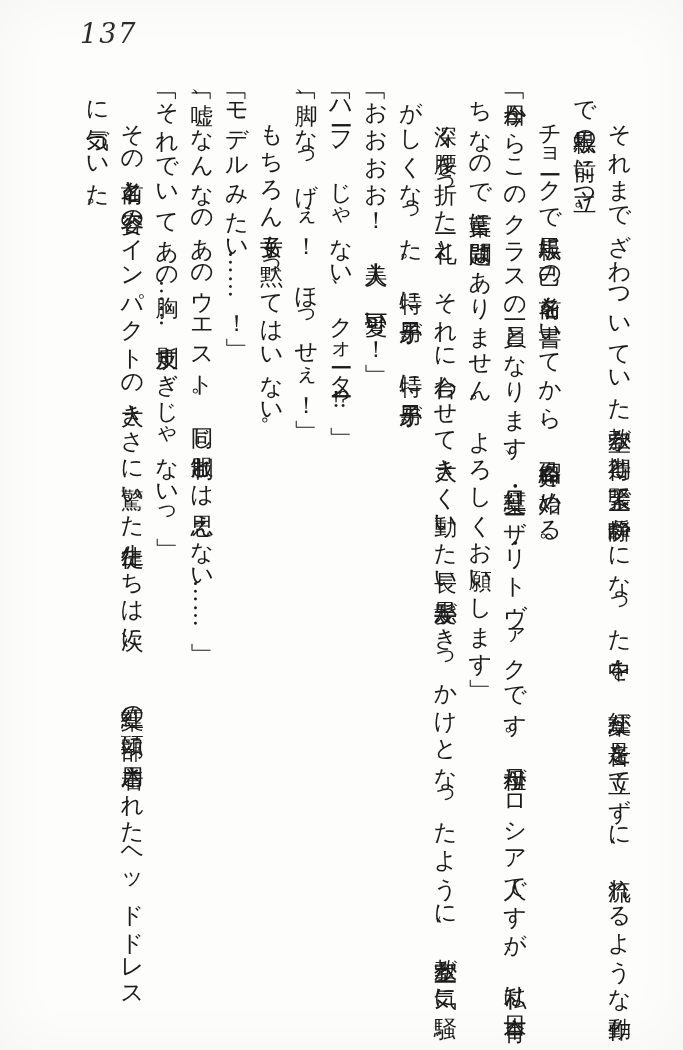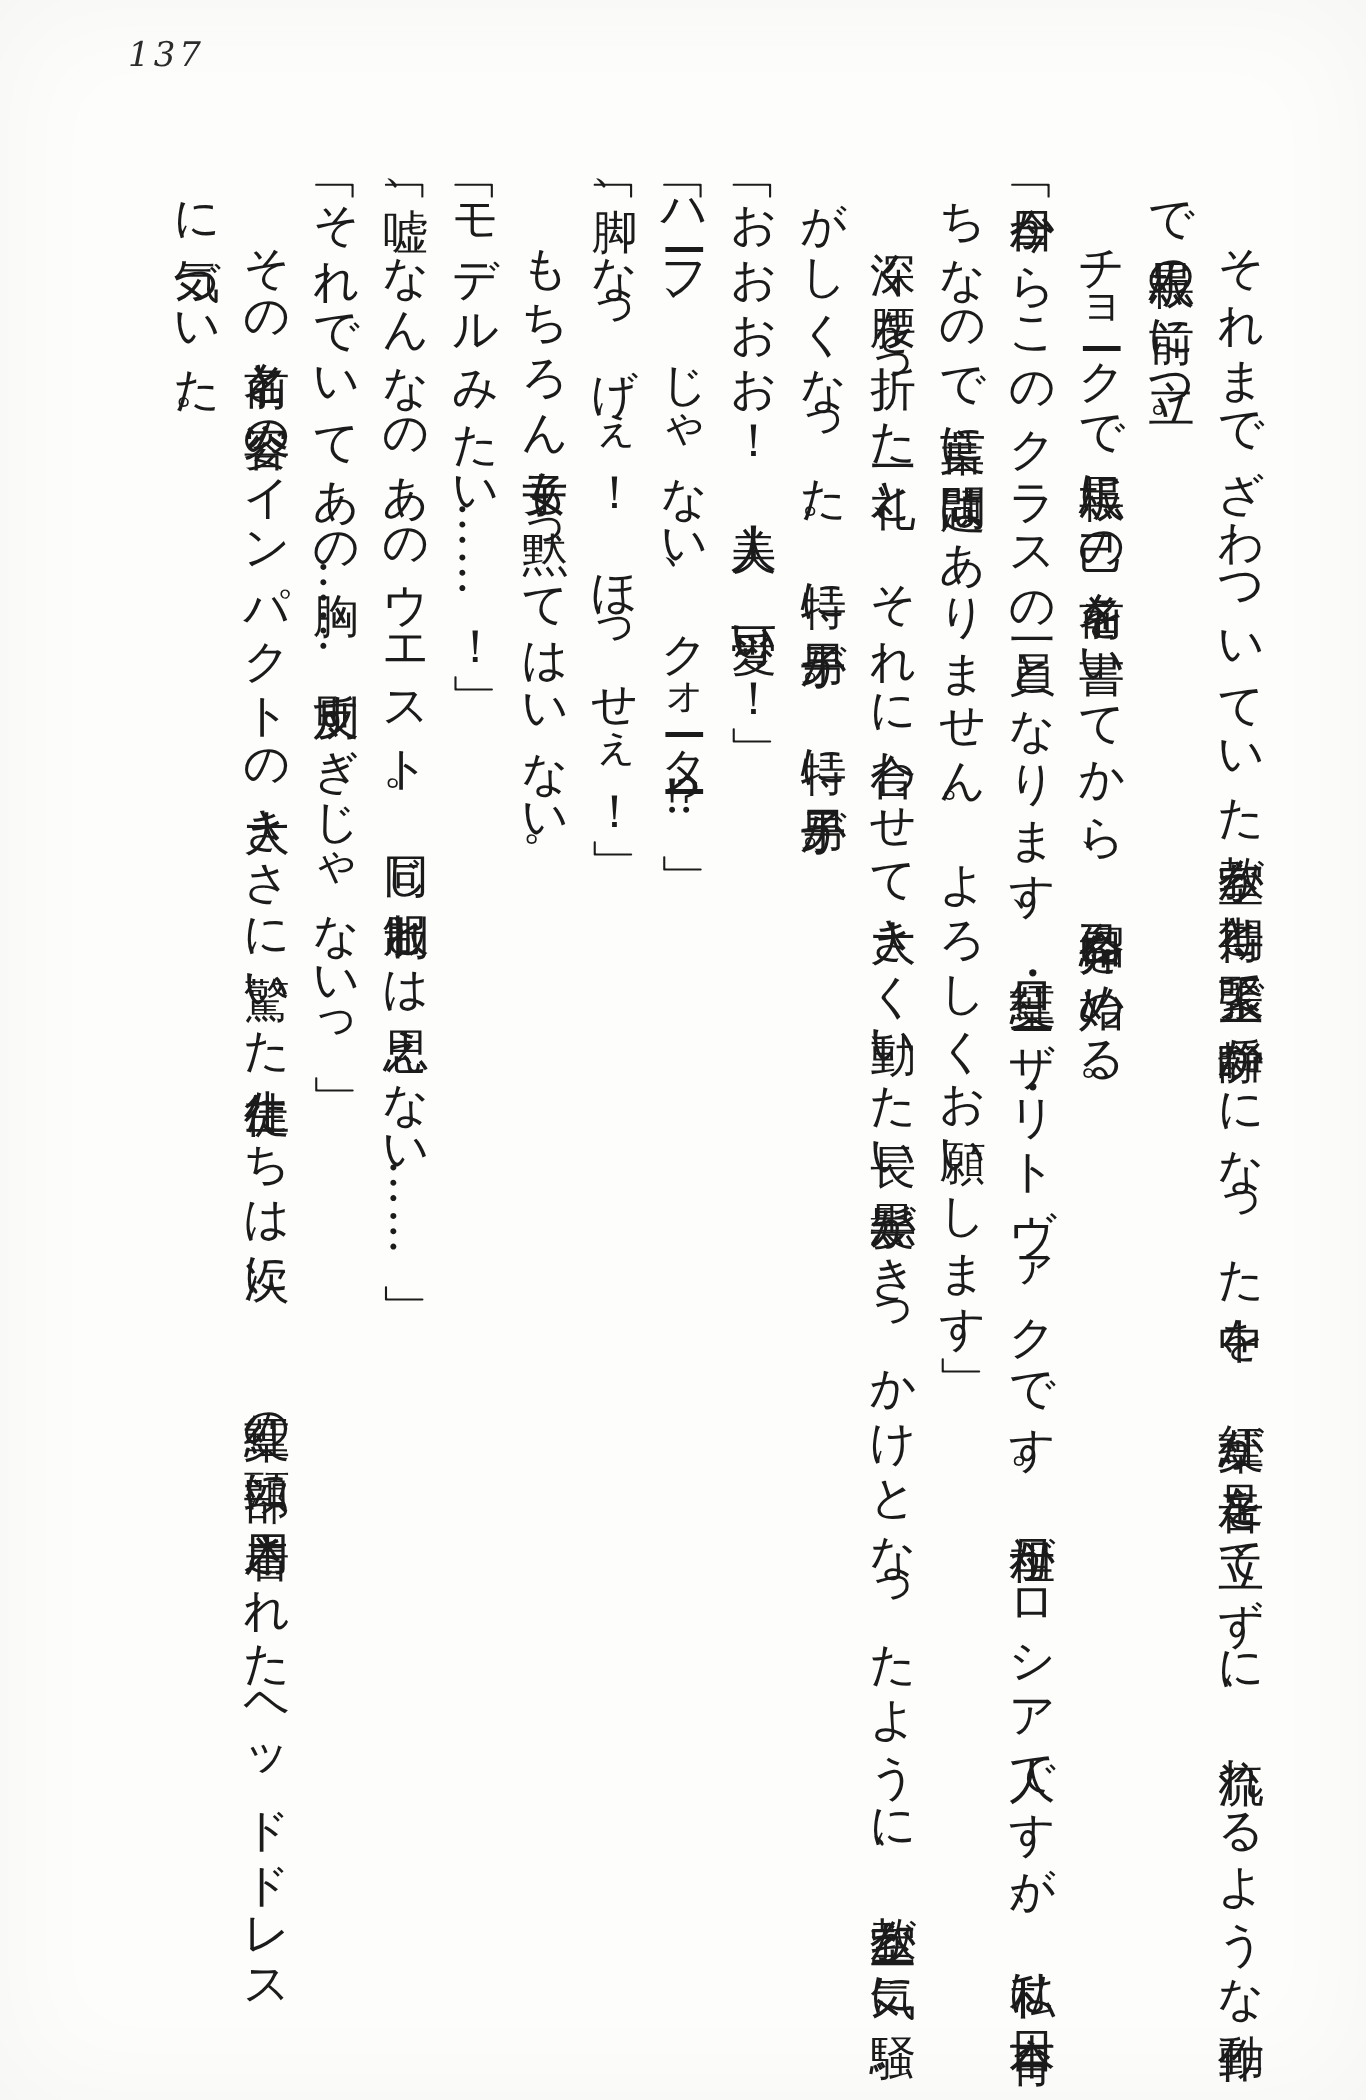--- a/index.html
+++ b/index.html
@@ -16,22 +16,22 @@
   .page {
     position: relative;
     width: 683px;
     height: 1050px;
     background: #fdfdfc;
     box-shadow: inset 0 0 60px rgba(0,0,0,0.035);
   }
   .page-number {
     position: absolute;
     top: 18px;
-    left: 64px;
-    font-size: 17px;
+    left: 80px;
+    font-size: 27px;
     font-style: italic;
     color: #2c2c2c;
     letter-spacing: 2px;
   }
   .text-block {
     position: absolute;
     top: 85px;
     right: 46px;
     width: 594px;
     height: 929px;

